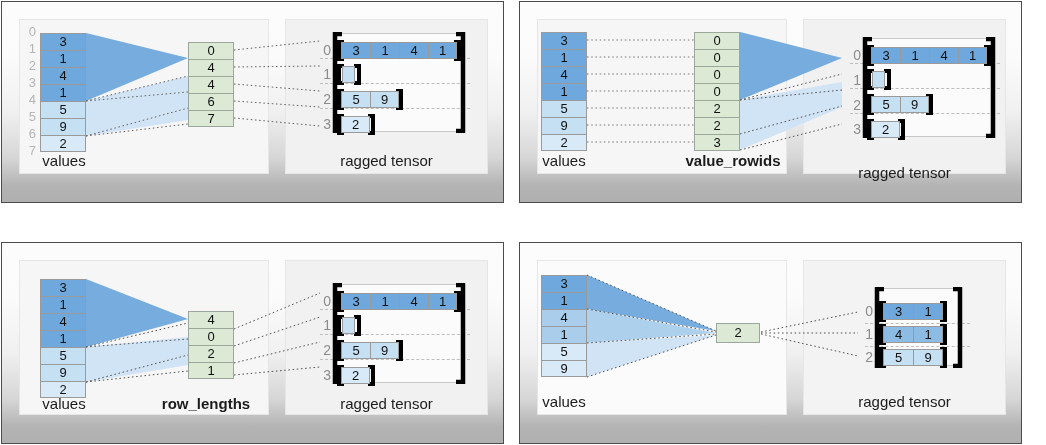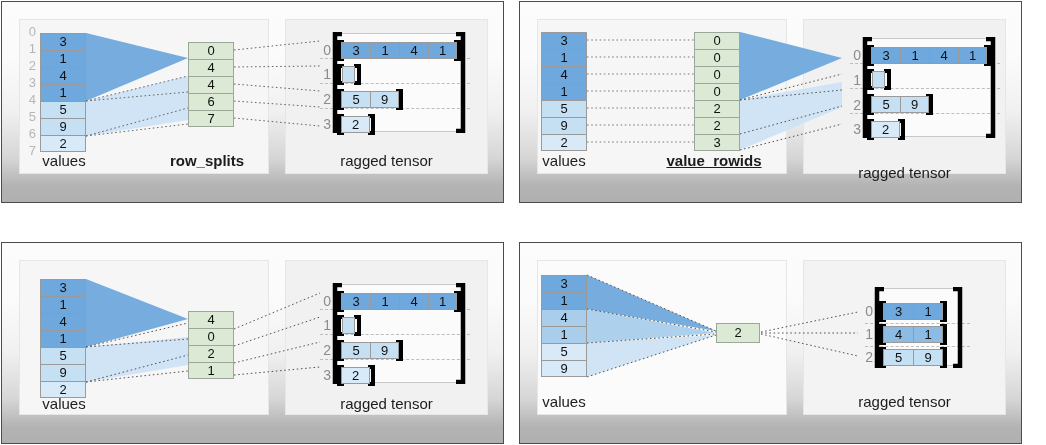--- a/index.html
+++ b/index.html
@@ -159,21 +159,20 @@
 
   <div class="vcol green" style="left:186px;top:40px;">
     <div class="cell">0</div>
     <div class="cell">4</div>
     <div class="cell">4</div>
     <div class="cell">6</div>
     <div class="cell">7</div>
   </div>
 
   <div class="caption" style="left:20px;top:151px;width:84px;">values</div>
-  <div class="caption bold" style="left:130px;top:151px;width:150px;">row_splits</div>
   <div class="caption" style="left:283px;top:151px;width:203px;">ragged tensor</div>
 
   <div class="rt">
     <div class="rt-frame" style="left:331px;top:31px;width:131px;height:99px;"></div>
     <div class="rt-rowline" style="left:318px;top:56px;width:150px;"></div>
     <div class="rt-rowline" style="left:318px;top:81px;width:150px;"></div>
     <div class="rt-rowline" style="left:318px;top:106px;width:150px;"></div>
 
     <div class="rt-idx" style="left:316px;top:40px;">0</div>
     <div class="rt-idx" style="left:316px;top:64px;">1</div>
@@ -265,21 +264,21 @@
     <div class="cell">0</div>
     <div class="cell">0</div>
     <div class="cell">0</div>
     <div class="cell">0</div>
     <div class="cell">2</div>
     <div class="cell">2</div>
     <div class="cell">3</div>
   </div>
 
   <div class="caption" style="left:2px;top:151px;width:84px;">values</div>
-  <div class="caption bold" style="left:114px;top:151px;width:160px;text-decoration:underline;">value_rowids</div>
+  <div class="caption bold" style="left:133px;top:151px;width:160px;">value_rowids</div>
   <div class="caption" style="left:283px;top:163px;width:203px;">ragged tensor</div>
 
   <div class="rt">
     <div class="rt-frame" style="left:343px;top:36px;width:131px;height:99px;"></div>
     <div class="rt-rowline" style="left:330px;top:61px;width:150px;"></div>
     <div class="rt-rowline" style="left:330px;top:86px;width:150px;"></div>
     <div class="rt-rowline" style="left:330px;top:111px;width:150px;"></div>
 
     <div class="rt-idx" style="left:328px;top:45px;">0</div>
     <div class="rt-idx" style="left:328px;top:70px;">1</div>
@@ -361,20 +360,21 @@
   </div>
 
   <div class="vcol green" style="left:186px;top:68px;">
     <div class="cell">4</div>
     <div class="cell">0</div>
     <div class="cell">2</div>
     <div class="cell">1</div>
   </div>
 
   <div class="caption" style="left:20px;top:153px;width:84px;">values</div>
+  <div class="caption bold" style="left:124px;top:153px;width:160px;">row_lengths</div>
   <div class="caption" style="left:283px;top:153px;width:203px;">ragged tensor</div>
 
   <div class="rt">
     <div class="rt-frame" style="left:331px;top:41px;width:131px;height:99px;"></div>
     <div class="rt-rowline" style="left:318px;top:66px;width:150px;"></div>
     <div class="rt-rowline" style="left:318px;top:91px;width:150px;"></div>
     <div class="rt-rowline" style="left:318px;top:116px;width:150px;"></div>
 
     <div class="rt-idx" style="left:316px;top:50px;">0</div>
     <div class="rt-idx" style="left:316px;top:74px;">1</div>

